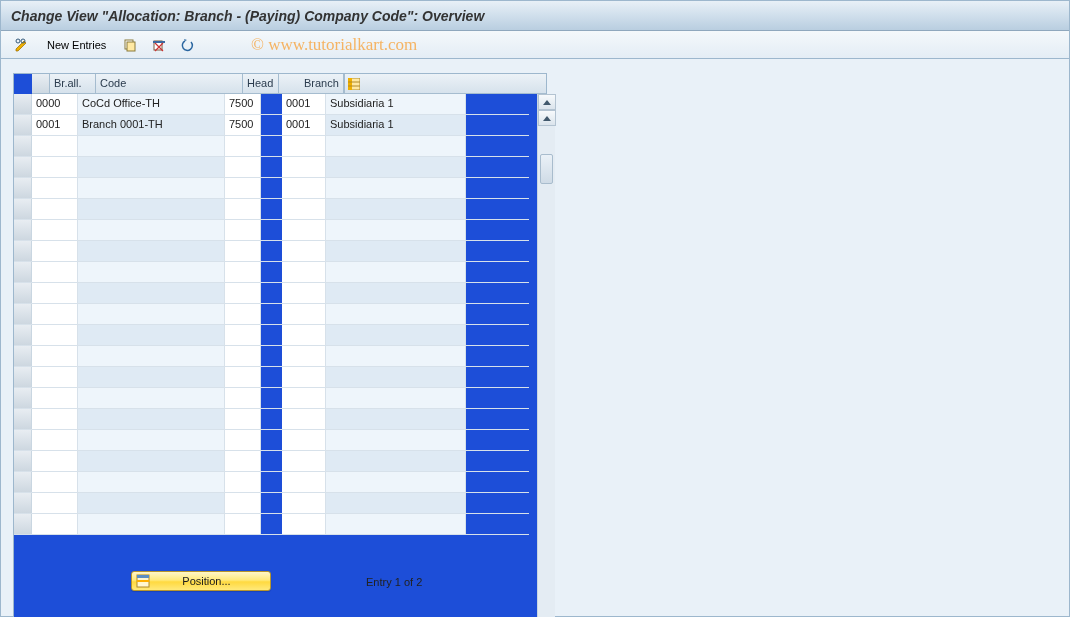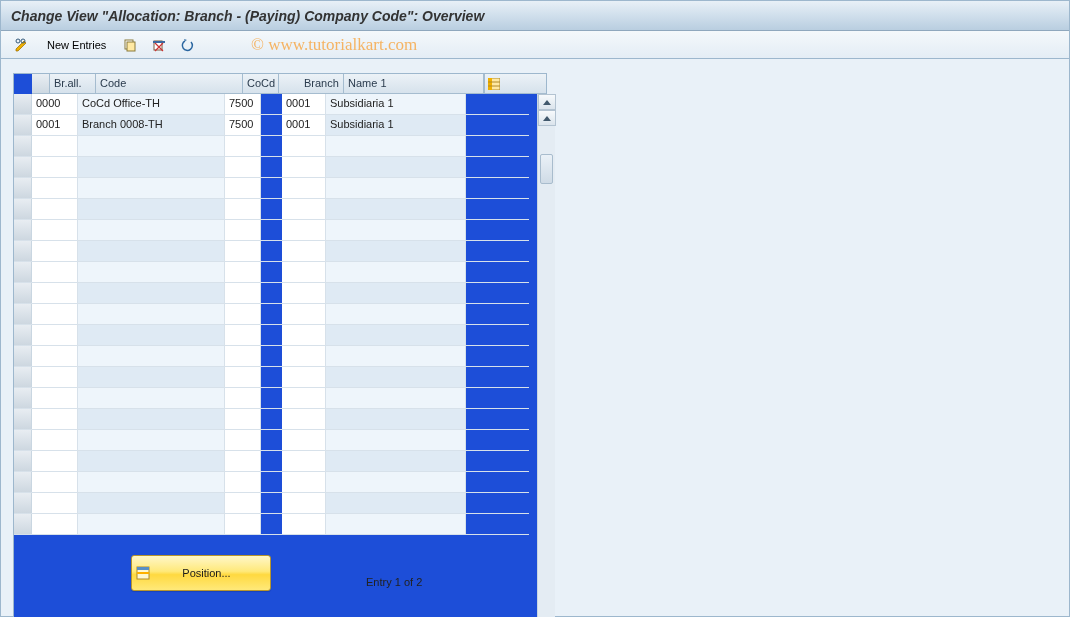--- a/index.html
+++ b/index.html
@@ -35,21 +35,21 @@
   .row:nth-child(even) .cell-bg { background:#dfeaf4; }
   .rowsel { width:18px; border-right:1px solid #c9d6e1; background:linear-gradient(#e8edf2,#cdd7e0); cursor:pointer; }
   .cell { border-right:1px solid #d7e1ea; padding:3px 4px 0 4px; overflow:hidden; white-space:nowrap; color:#222; }
   .cell.input { background:#fff !important; }
   .hscroll-bar { position:absolute; left:0; right:0; bottom:0; height:18px; border-top:1px solid #c9d6e1; background:#e7eef5; display:flex; align-items:center; }
   .hgap { flex:0 0 259px; }
   .hbtn { width:16px; height:14px; background:linear-gradient(#f7fafc,#dbe4ec); border:1px solid #b3c3d1; display:flex; align-items:center; justify-content:center; font-size:9px; color:#41586c; cursor:pointer; margin:0 1px; }
   .htrack { flex:0 0 150px; height:14px; border:1px solid #b3c3d1; background:#eef3f8; position:relative; margin:0 2px; }
   .hthumb { position:absolute; left:0; top:0; width:60px; height:12px; background:linear-gradient(#eaf1f7,#cfdbe6); border-right:1px solid #a8bccd; display:flex; align-items:center; justify-content:center; }
   .footer { position:absolute; left:0; right:0; bottom:0; height:46px; }
-  .pos-btn { position:absolute; left:130px; bottom:25px; width:140px; height:36px; display:flex; align-items:center; background:linear-gradient(#fff7c9,#ffe97a 45%,#ffd940 55%,#ffe97a); border:1px solid #b8962c; border-radius:3px; cursor:pointer; box-shadow:0 1px 1px rgba(0,0,0,.15); }
+  .pos-btn { position:absolute; left:130px; bottom:25px; width:140px; height:20px; display:flex; align-items:center; background:linear-gradient(#fff7c9,#ffe97a 45%,#ffd940 55%,#ffe97a); border:1px solid #b8962c; border-radius:3px; cursor:pointer; box-shadow:0 1px 1px rgba(0,0,0,.15); }
   .pos-btn .icon { width:16px; height:16px; margin:0 4px 0 3px; display:flex; align-items:center; justify-content:center; }
   .pos-btn .lbl { flex:1; text-align:center; padding-right:12px; color:#1a1a1a; }
   .entry-txt { position:absolute; left:365px; bottom:28px; color:#222; }
   .cfg-icon { width:12px; height:12px; }
   .tri { width:0; height:0; display:inline-block; }
   .tri.l { border-top:4px solid transparent; border-bottom:4px solid transparent; border-right:5px solid #41586c; }
   .tri.r { border-top:4px solid transparent; border-bottom:4px solid transparent; border-left:5px solid #41586c; }
   .tri.u { border-left:4px solid transparent; border-right:4px solid transparent; border-bottom:5px solid #41586c; }
   .tri.d { border-left:4px solid transparent; border-right:4px solid transparent; border-top:5px solid #41586c; }
   .dots { letter-spacing:1px; color:#7a8a99; font-size:8px; }
@@ -96,23 +96,22 @@
     <span class="watermark">© www.tutorialkart.com</span>
   </div>
 
   <div class="workarea">
 
     <div class="grid-wrap">
       <div class="grid-head">
         <div class="rowsel-h"></div>
         <div class="col-h col-brall">Br.all.</div>
         <div class="col-h col-text">Code</div>
-        <div class="col-h col-cocd">CoCd</div>
+        <div class="col-h col-cocd">Head</div>
         <div class="col-h col-branch">Branch</div>
-        <div class="col-h col-name">Name 1</div>
         <div class="cfg-h">
           <svg class="cfg-icon" viewBox="0 0 12 12">
               <rect x="0" y="0" width="12" height="12" fill="#ffe9a3" stroke="#b08a2a"></rect>
               <rect x="0" y="0" width="4" height="12" fill="#f0b000"></rect>
               <line x1="0" y1="4" x2="12" y2="4" stroke="#b08a2a"></line>
               <line x1="0" y1="8" x2="12" y2="8" stroke="#b08a2a"></line>
             </svg>
         </div>
       </div>
 
@@ -122,21 +121,21 @@
               <div class="rowsel"></div>
               <div class="cell cell-bg col-brall input">0000</div>
               <div class="cell cell-bg col-text">CoCd Office-TH</div>
               <div class="cell cell-bg col-cocd input">7500</div>
               <div class="cell cell-bg col-branch input">0001</div>
               <div class="cell cell-bg col-name">Subsidiaria 1</div>
             </div>
             <div class="row">
               <div class="rowsel"></div>
               <div class="cell cell-bg col-brall input">0001</div>
-              <div class="cell cell-bg col-text">Branch 0008-TH</div>
+              <div class="cell cell-bg col-text">Branch 0001-TH</div>
               <div class="cell cell-bg col-cocd input">7500</div>
               <div class="cell cell-bg col-branch input">0001</div>
               <div class="cell cell-bg col-name">Subsidiaria 1</div>
             </div>
             <div class="row">
               <div class="rowsel"></div>
               <div class="cell cell-bg col-brall input"></div>
               <div class="cell cell-bg col-text"></div>
               <div class="cell cell-bg col-cocd input"></div>
               <div class="cell cell-bg col-branch input"></div>

